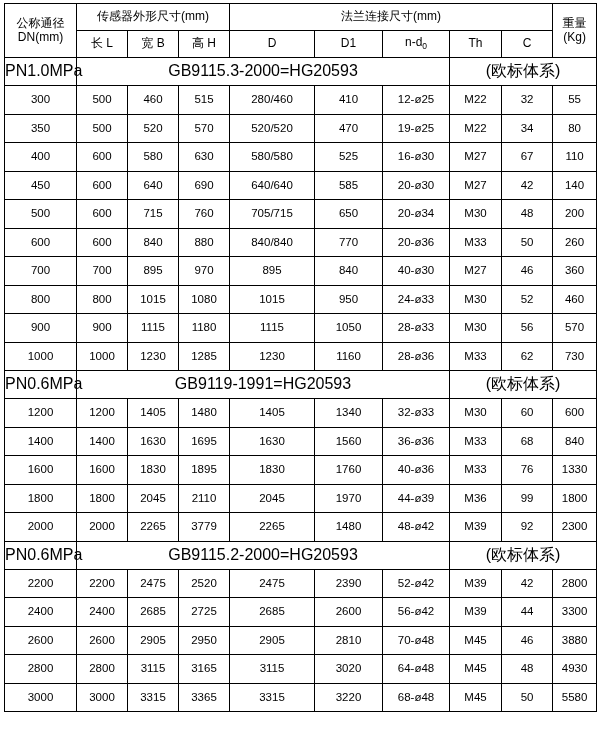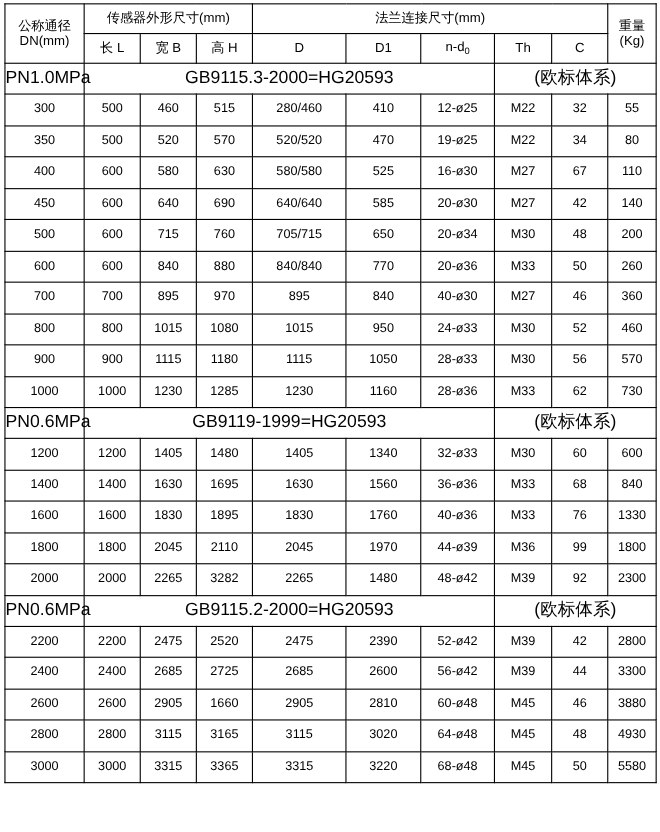--- a/index.html
+++ b/index.html
@@ -229,21 +229,21 @@
           <td>1285</td>
           <td>1230</td>
           <td>1160</td>
           <td>28-ø36</td>
           <td>M33</td>
           <td>62</td>
           <td>730</td>
         </tr>
         <tr class="section">
           <td class="sec-left">PN0.6MPa</td>
-          <td class="sec-mid" colspan="6">GB9119-1999=HG20593</td>
+          <td class="sec-mid" colspan="6">GB9119-1991=HG20593</td>
           <td class="sec-right" colspan="3">(欧标体系)</td>
         </tr>
         <tr class="data">
           <td>1200</td>
           <td>1200</td>
           <td>1405</td>
           <td>1480</td>
           <td>1405</td>
           <td>1340</td>
           <td>32-ø33</td>
@@ -284,21 +284,21 @@
           <td>1970</td>
           <td>44-ø39</td>
           <td>M36</td>
           <td>99</td>
           <td>1800</td>
         </tr>
         <tr class="data">
           <td>2000</td>
           <td>2000</td>
           <td>2265</td>
-          <td>3282</td>
+          <td>3779</td>
           <td>2265</td>
           <td>1480</td>
           <td>48-ø42</td>
           <td>M39</td>
           <td>92</td>
           <td>2300</td>
         </tr>
         <tr class="section">
           <td class="sec-left">PN0.6MPa</td>
           <td class="sec-mid" colspan="6">GB9115.2-2000=HG20593</td>
@@ -325,24 +325,24 @@
           <td>2600</td>
           <td>56-ø42</td>
           <td>M39</td>
           <td>44</td>
           <td>3300</td>
         </tr>
         <tr class="data">
           <td>2600</td>
           <td>2600</td>
           <td>2905</td>
-          <td>1660</td>
+          <td>2950</td>
           <td>2905</td>
           <td>2810</td>
-          <td>60-ø48</td>
+          <td>70-ø48</td>
           <td>M45</td>
           <td>46</td>
           <td>3880</td>
         </tr>
         <tr class="data">
           <td>2800</td>
           <td>2800</td>
           <td>3115</td>
           <td>3165</td>
           <td>3115</td>

